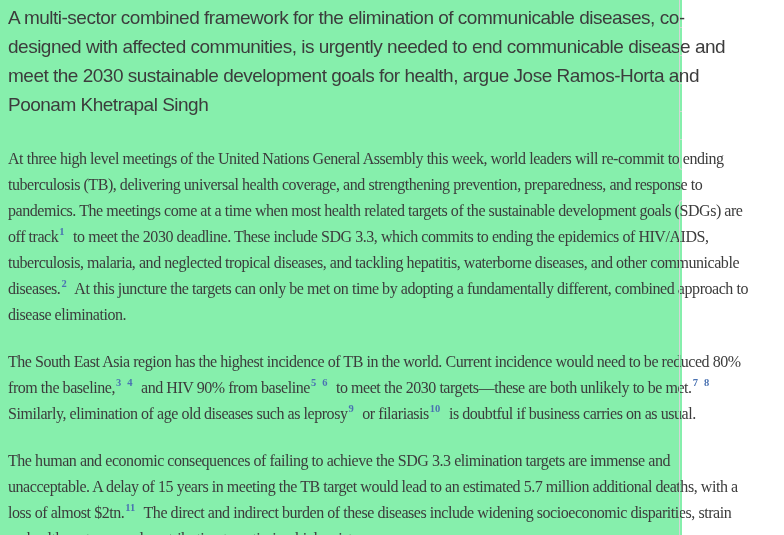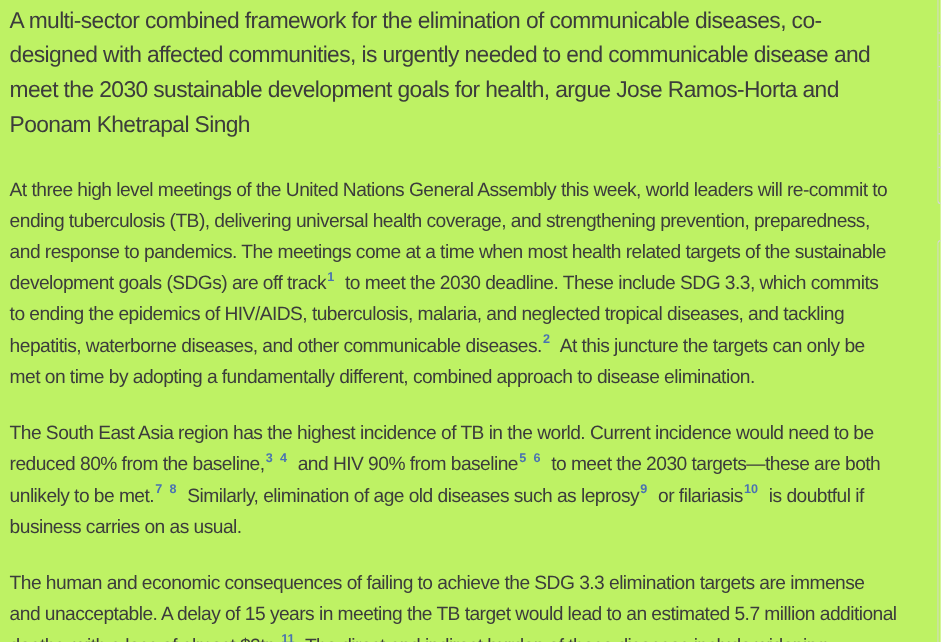--- a/index.html
+++ b/index.html
@@ -11,23 +11,23 @@
     overflow: hidden;
     font-family: "Liberation Sans", "DejaVu Sans", sans-serif;
   }
   :root {
     --text-color: #3c3c3c;
     --link-color: #4a72b2;
     --panel-border: #d5d5d5;
   }
   .page {
     position: relative;
-    width: 784px;
+    width: 682px;
     height: 535px;
-    background: #bef264;
+    background: #86efac;
   }
   .article {
     position: absolute;
     left: 8px;
     top: 3px;
     width: 740px;
   }
   .standfirst {
     font-size: 19px;
     line-height: 29px;
@@ -35,20 +35,21 @@
     font-weight: 400;
     color: var(--text-color);
     margin: 0 0 27px 0;
   }
   .body-copy p.para {
     font-size: 16px;
     line-height: 26px;
     letter-spacing: -0.45px;
     color: var(--text-color);
     margin: 1px 0 21px 0;
+    font-family: Liberation Serif, serif;
   }
   .para sup.ref {
     color: var(--link-color);
     font-size: 10.5px;
     font-weight: 700;
     line-height: 0;
     position: relative;
     top: -1px;
     vertical-align: super;
     letter-spacing: 0;

